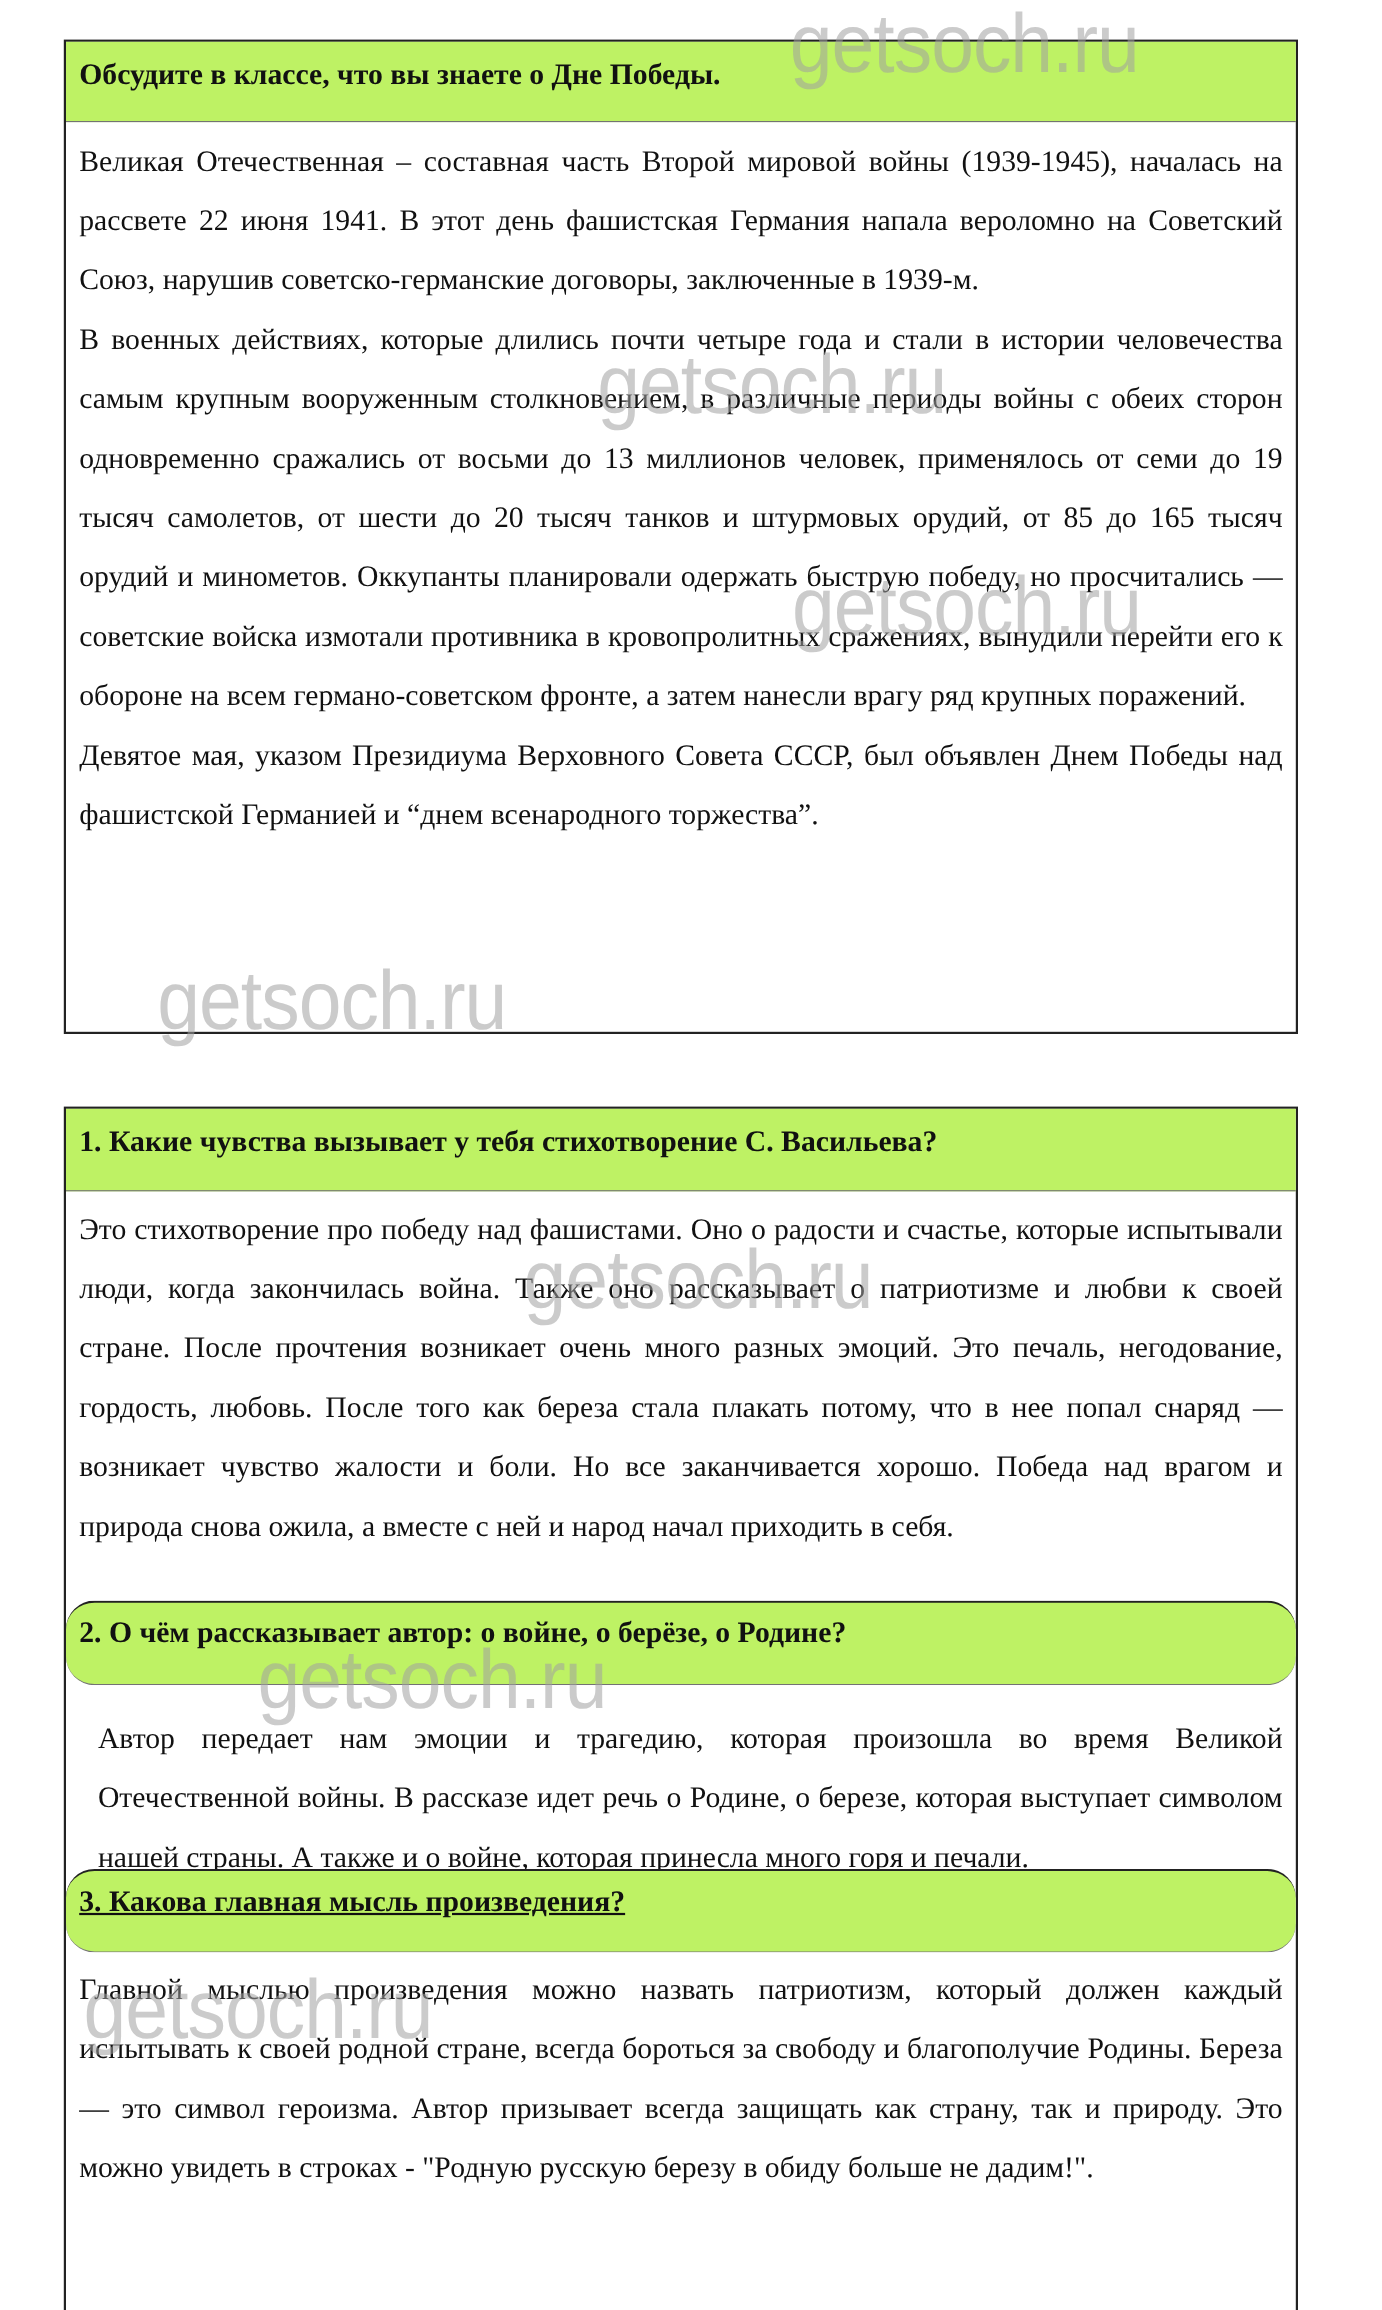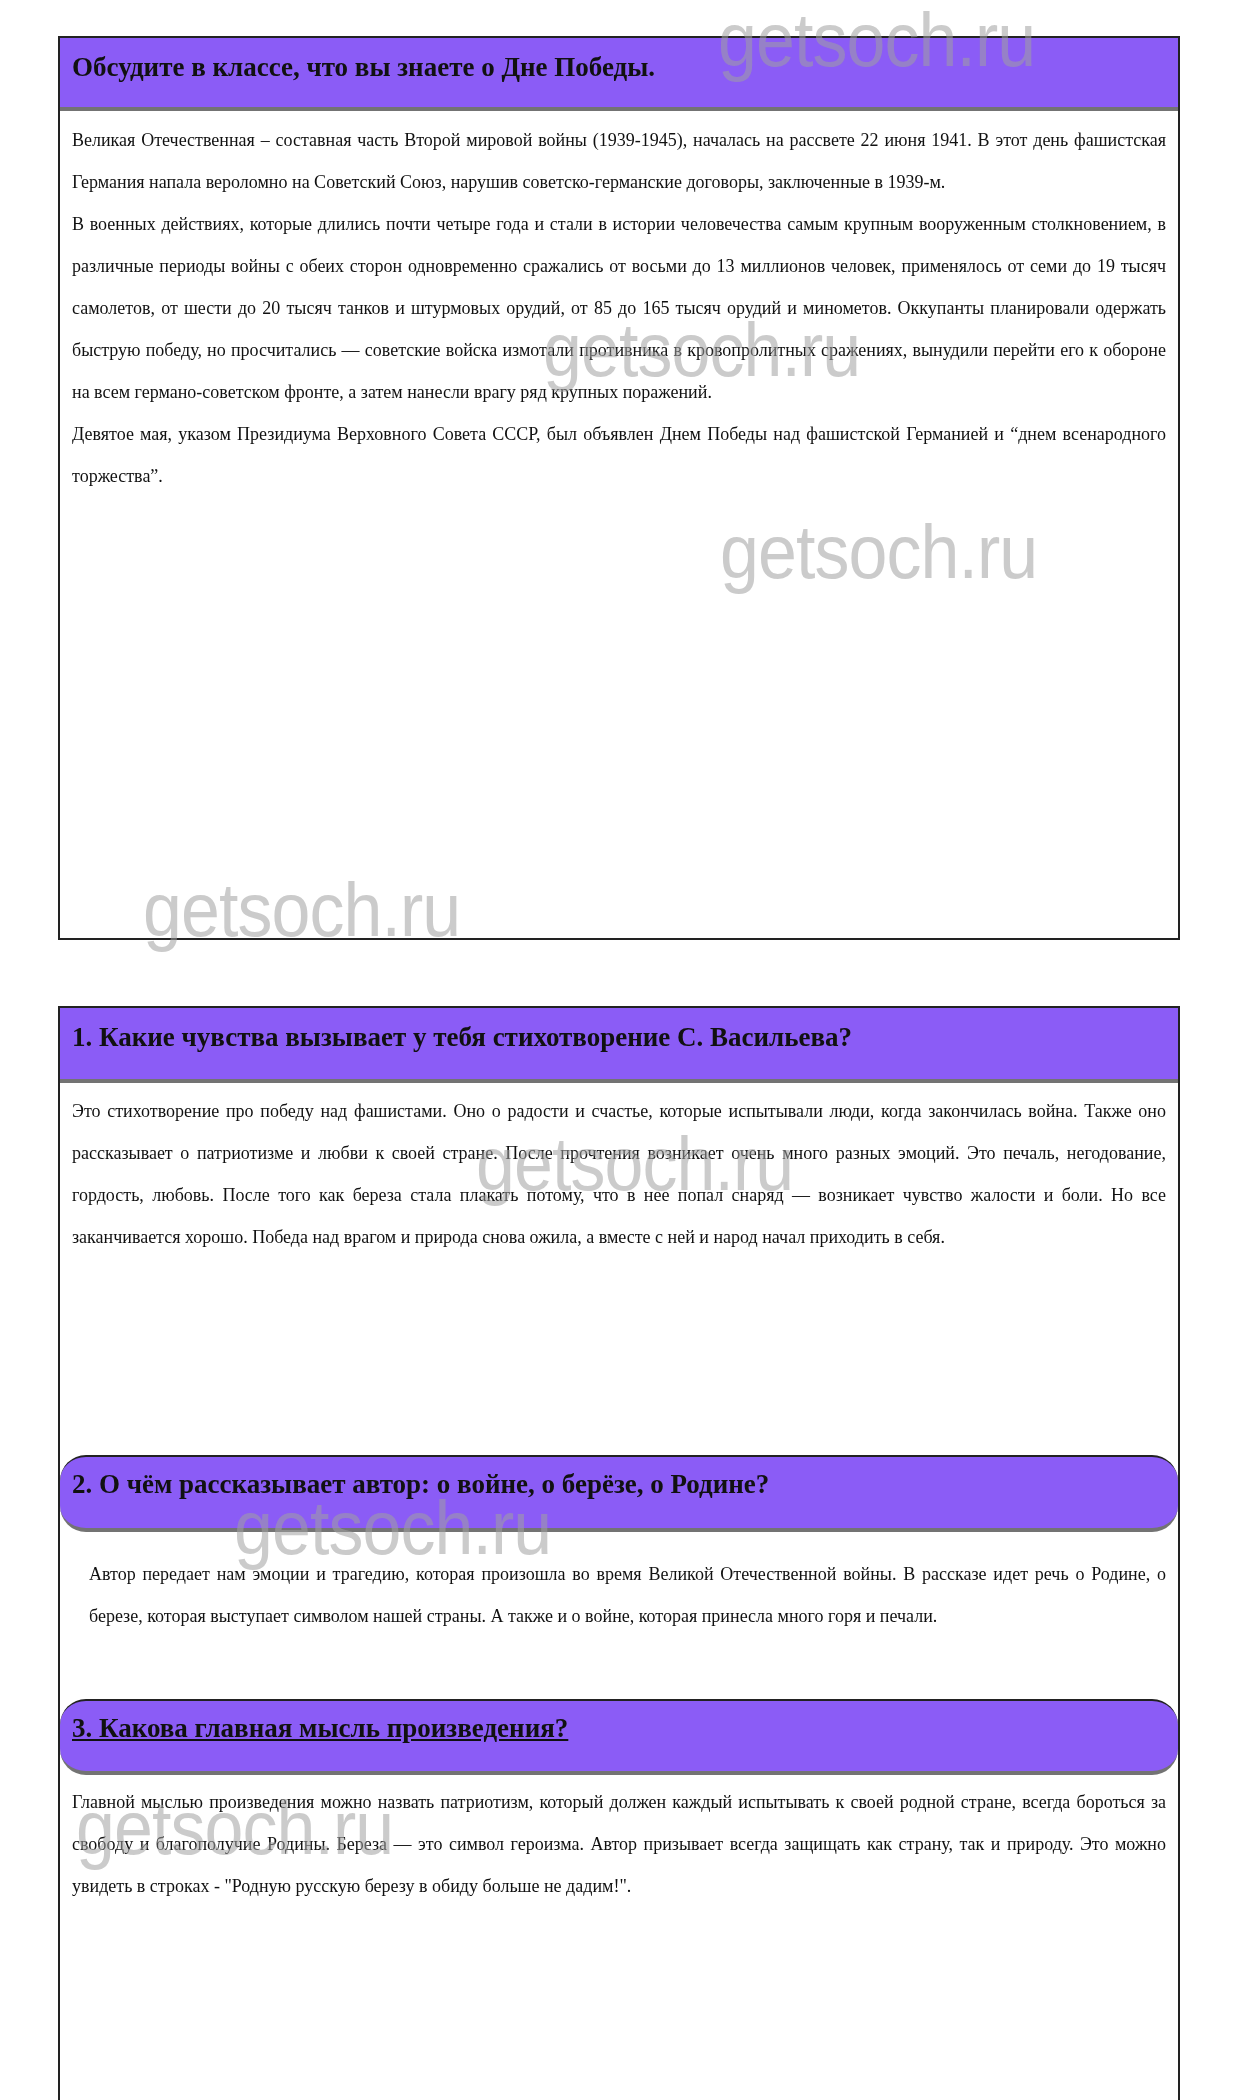--- a/index.html
+++ b/index.html
@@ -11,34 +11,34 @@
   .box {
     position: absolute; left: 58px; width: 1122px;
     border: 2px solid #222; box-sizing: border-box; background: #fff;
     z-index: 1;
   }
   #box1 { top: 36px; height: 904px; }
   #box2 { top: 1006px; height: 1326px; }
 
   .hdr {
     position: absolute; left: 0; right: 0;
-    background: #8b5cf6;
-    border-bottom: 4px solid #737373;
+    background: #bef264;
+    border-bottom: 1px solid #737373;
     box-sizing: border-box;
   }
   .hdr .t {
     position: absolute; left: 12px; top: 9px;
     font-weight: bold; font-size: 27px; line-height: 40px;
     white-space: nowrap;
   }
   .sep-top { border-top: 2px solid #222; border-radius: 26px; }
 
   .body {
     position: absolute; left: 12px; right: 12px;
-    font-size: 18px; line-height: 42px;
+    font-size: 27px; line-height: 54px;
     text-align: justify;
   }
   .body p { margin: 0; }
 
   .wm {
     position: absolute; z-index: 2;
     font-family: "Liberation Sans", "DejaVu Sans", sans-serif;
     font-size: 76px; line-height: 1; color: rgba(160,160,160,0.55);
     transform: scaleX(0.92); transform-origin: left top;
     white-space: nowrap; pointer-events: none; letter-spacing: -1px;

